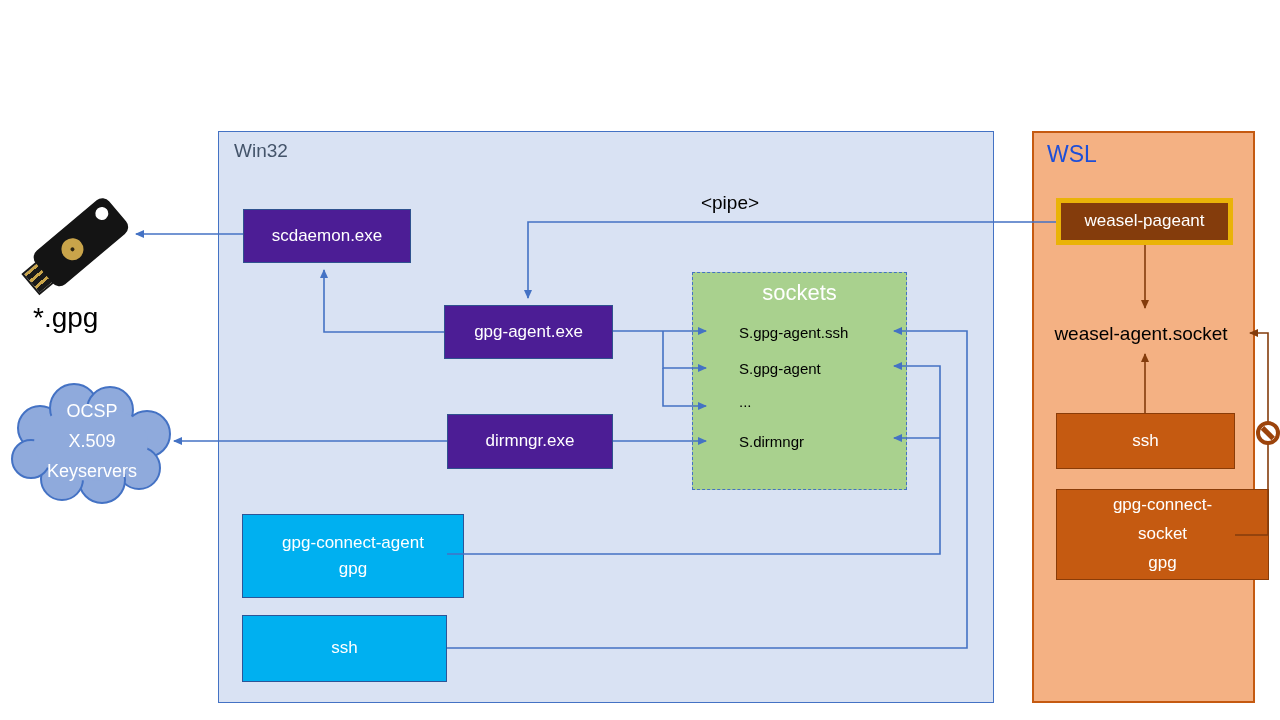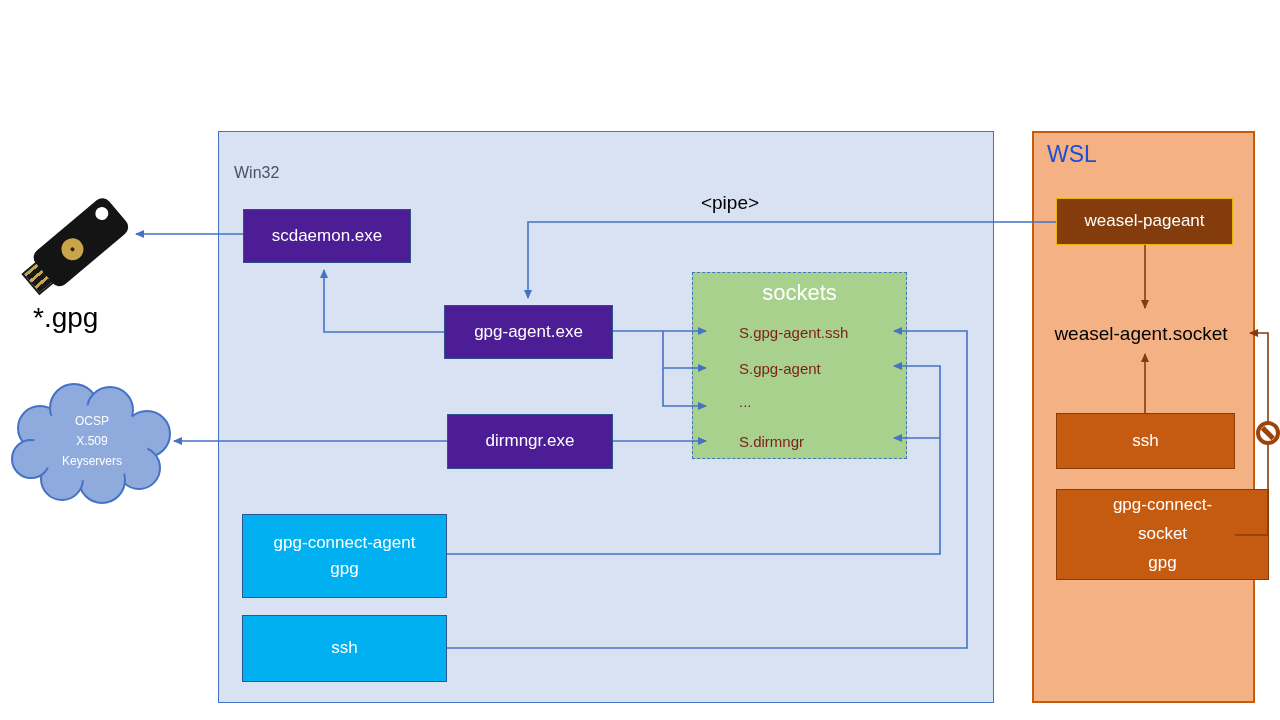--- a/index.html
+++ b/index.html
@@ -10,45 +10,45 @@
   .abs{position:absolute;}
   
   .group-win32{
     left:218px;top:131px;width:776px;height:572px;
     background:#d9e2f3;border:1.6px solid #4472c4;box-sizing:border-box;
   }
   .group-wsl{
     left:1032px;top:131px;width:223px;height:572px;
     background:#f4b183;border:2px solid #c55a11;box-sizing:border-box;
   }
-  .group-label-win32{left:15px;top:8px;font-size:16px;color:#44546a;margin-top:24px;}
+  .group-label-win32{left:15px;top:8px;font-size:19px;color:#44546a;}
   .group-label-wsl{left:13px;top:8px;font-size:23px;color:#1d4ed8;}
   
   .box{
     position:absolute;display:flex;flex-direction:column;align-items:center;justify-content:center;
     color:#ffffff;font-size:17px;text-align:center;box-sizing:border-box;line-height:1.55;
   }
   .blue{background:#4c1d95;border:1px solid #2f528f;}
   .cyan{background:#00b0f0;border:1.6px solid #2e5597;}
-  .wsl-dark{background:#843c0c;border:1px solid #eab308;}
+  .wsl-dark{background:#843c0c;border:5px solid #eab308;}
   .wsl-orange{background:#c55a11;border:1px solid #8a3c08;}
   
   .sockets{
-    left:692px;top:272px;width:215px;height:187px;
+    left:692px;top:272px;width:215px;height:218px;
     background:#a9d18e;border:1.6px dashed #4472c4;box-sizing:border-box;
   }
   .sockets-title{left:0;right:0;top:7px;text-align:center;color:#ffffff;font-size:22px;}
-  .socket-entry{left:46px;transform:translateY(-50%);color:#7f1d1d;font-size:15px;white-space:nowrap;}
+  .socket-entry{left:46px;transform:translateY(-50%);color:#000000;font-size:15px;white-space:nowrap;}
   
   .plain{color:#000;}
   
   .cloud-wrap{left:6px;top:376px;width:172px;height:132px;}
   .cloud-text{
     left:0;top:0;width:172px;height:132px;display:flex;flex-direction:column;
-    align-items:center;justify-content:center;color:#ffffff;font-size:12px;line-height:1.65;text-align:center;
+    align-items:center;justify-content:center;color:#ffffff;font-size:18px;line-height:1.65;text-align:center;
   }
   
   .key-wrap{left:17px;top:224px;width:114px;height:48px;transform:rotate(-40deg);}
   .key-connector{
     position:absolute;left:0;top:10px;width:26px;height:28px;box-sizing:border-box;
     border:2px solid #191919;
     background:repeating-linear-gradient(to bottom,#c9a44a 0 3px,#191919 3px 8px);
   }
   .key-body{position:absolute;left:18px;top:2px;width:96px;height:44px;background:#141414;border-radius:9px;}
   .key-disc{position:absolute;left:26px;top:11px;width:22px;height:22px;border-radius:50%;background:#c9a44a;}
@@ -88,21 +88,21 @@
 
   <div class="box blue" style="left:243px;top:209px;width:168px;height:54px;">
     <span>scdaemon.exe</span>
   </div>
   <div class="box blue" style="left:447px;top:414px;width:166px;height:55px;">
     <span>dirmngr.exe</span>
   </div>
   <div class="box blue" style="left:444px;top:305px;width:169px;height:54px;">
     <span>gpg-agent.exe</span>
   </div>
-  <div class="box cyan" style="left:242px;top:514px;width:205px;height:84px;">
+  <div class="box cyan" style="left:242px;top:514px;width:222px;height:84px;">
     <span>gpg-connect-agent</span>
     <span>gpg</span>
   </div>
   <div class="box cyan" style="left:242px;top:615px;width:205px;height:67px;">
     <span>ssh</span>
   </div>
 
   <div class="box wsl-dark" style="left:1056px;top:198px;width:177px;height:47px;">
     <span>weasel-pageant</span>
   </div>

